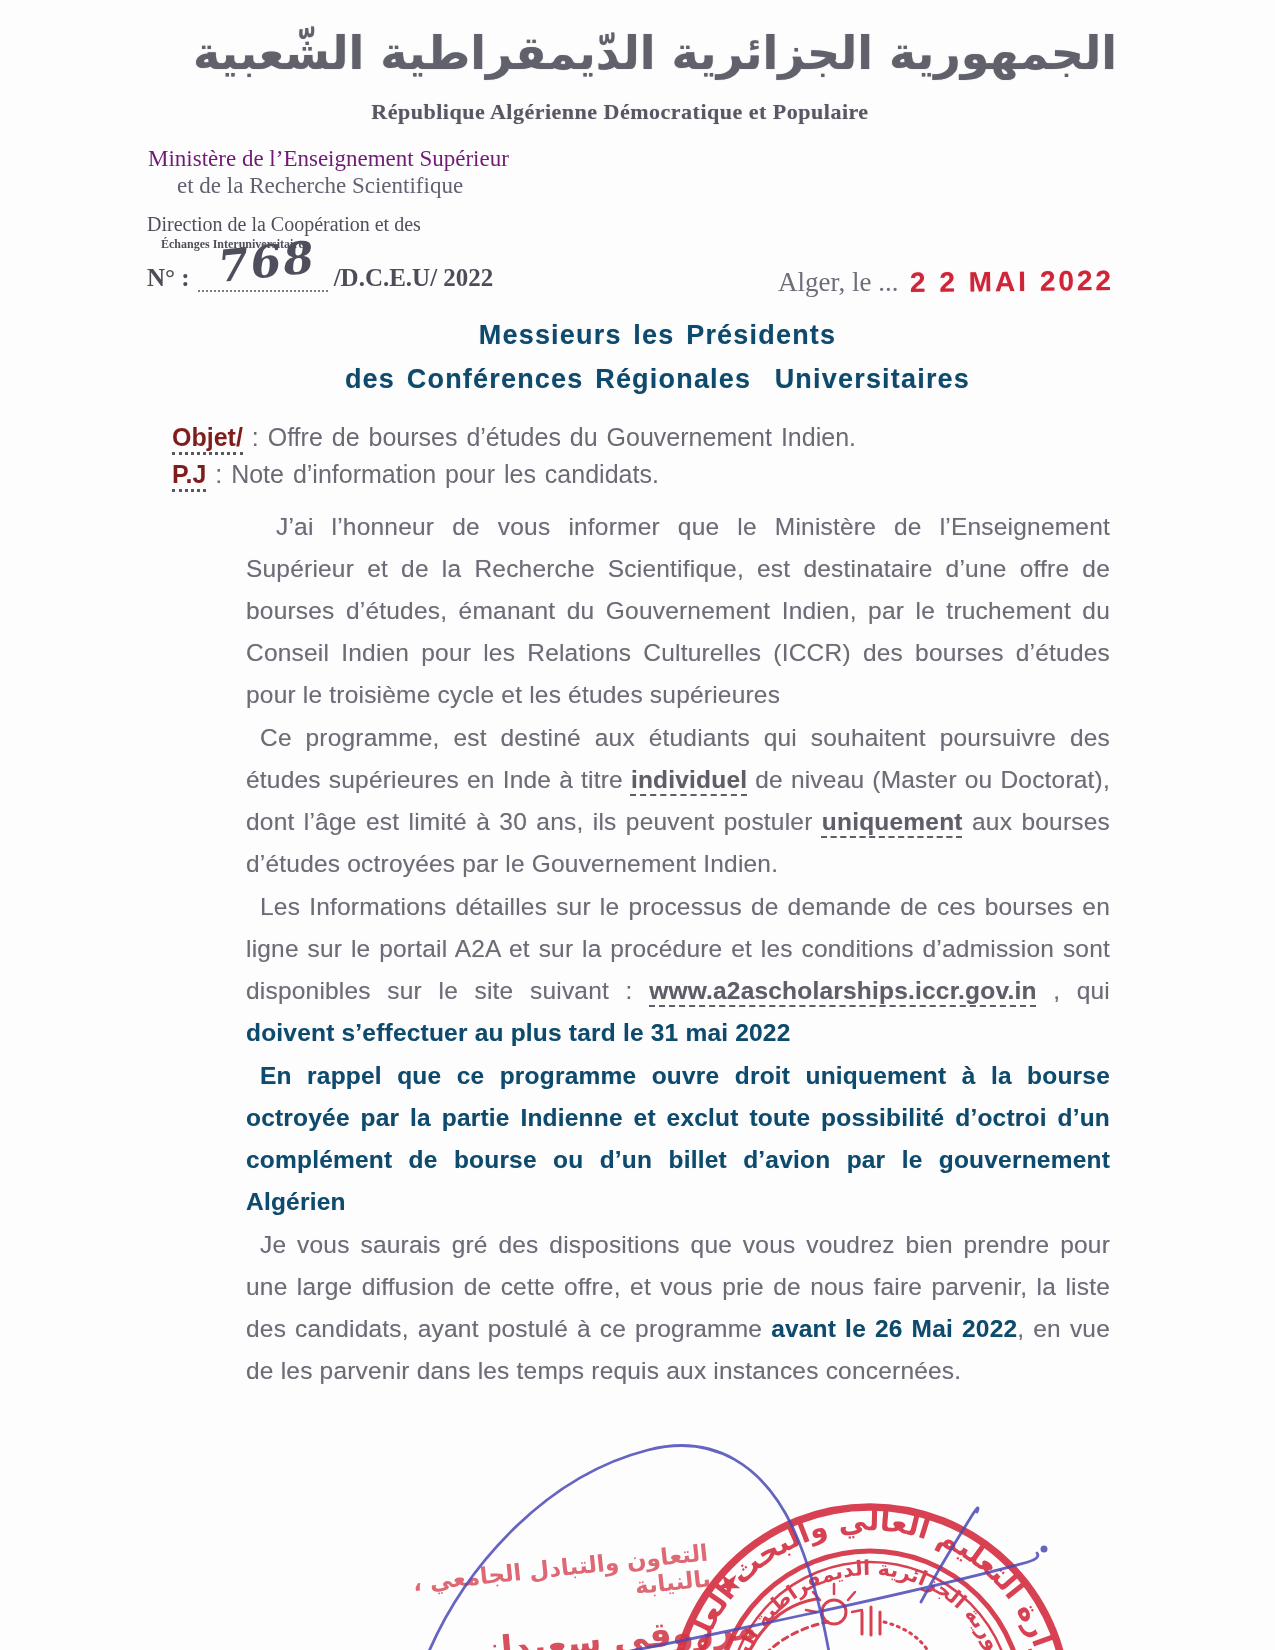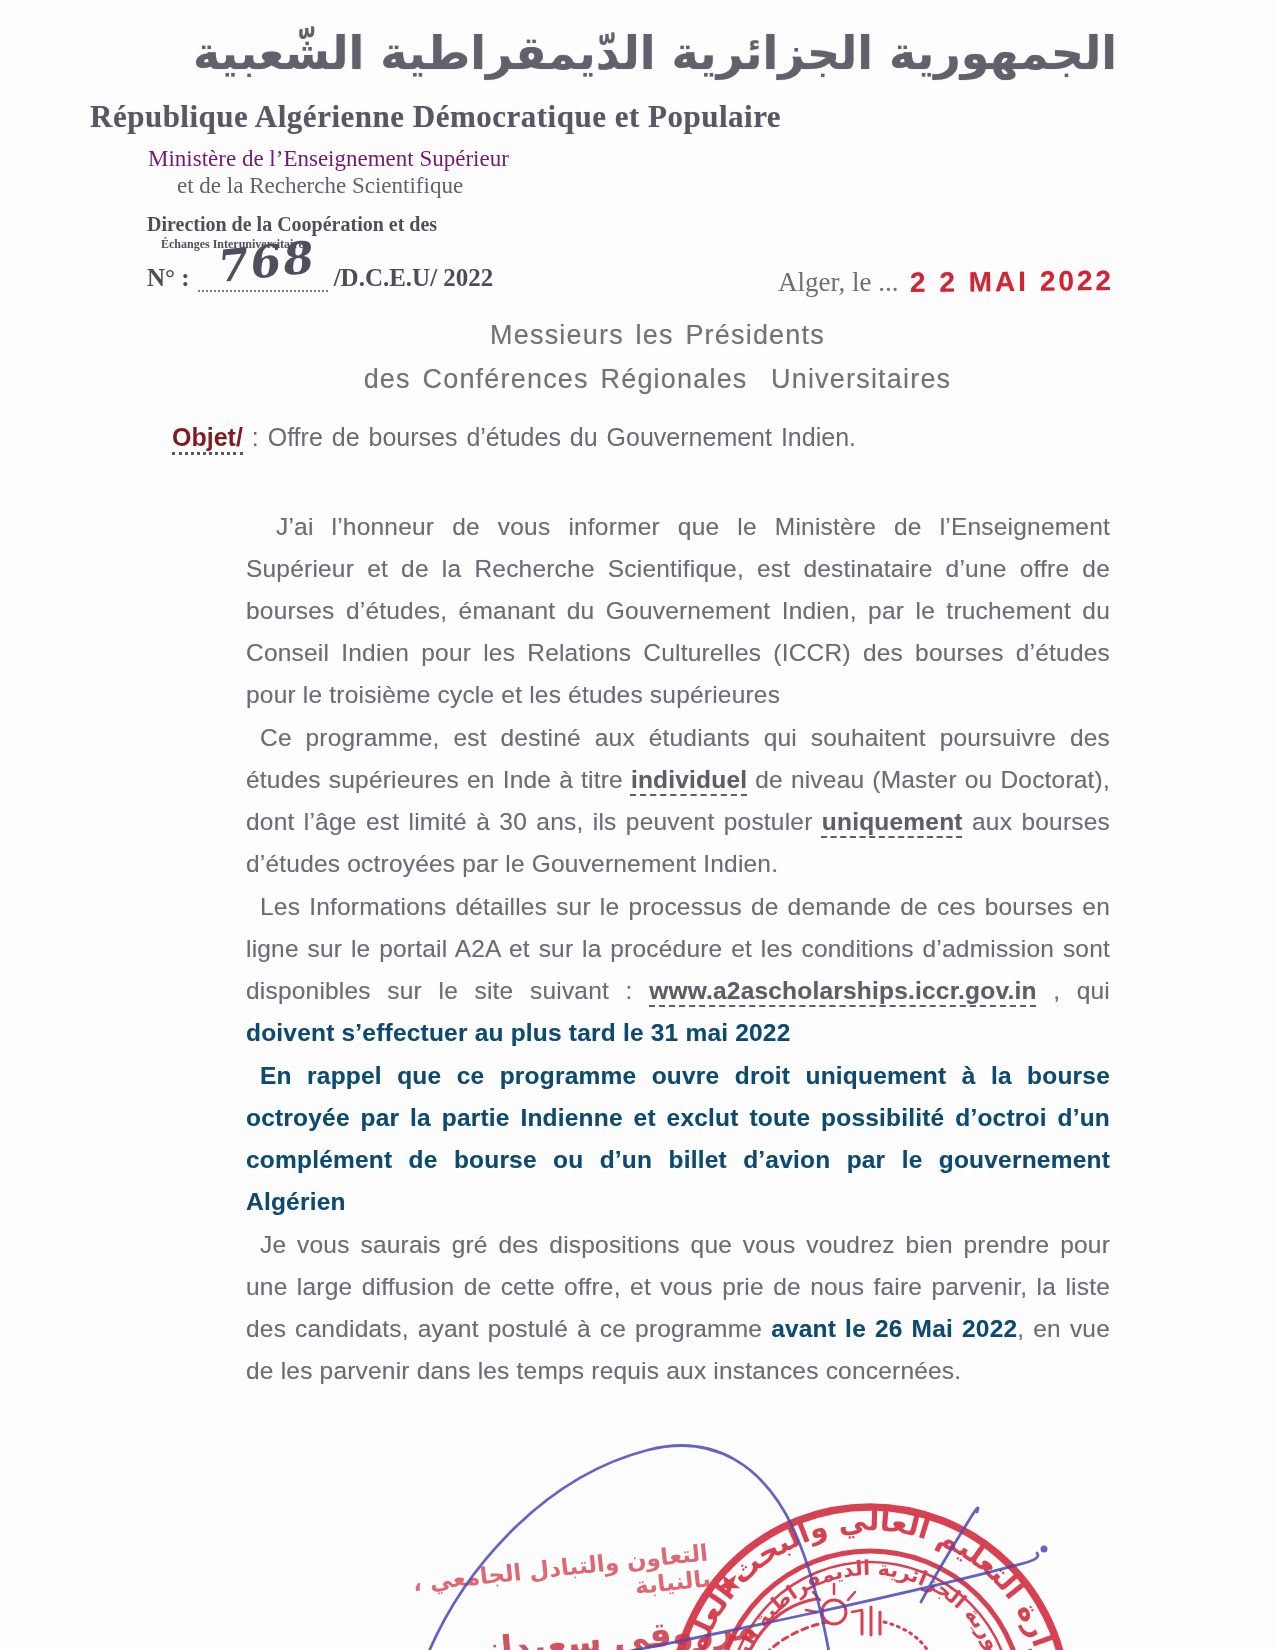--- a/index.html
+++ b/index.html
@@ -15,30 +15,30 @@
   
   .arabic-title{
     position:absolute;top:24px;left:150px;width:1010px;
     text-align:center;direction:rtl;
     font-family:"DejaVu Sans",sans-serif;
     font-weight:bold;font-size:46px;line-height:1.3;
     color:#61616c;letter-spacing:1px;
     text-shadow:0 0 1px rgba(97,97,108,.55);
   }
   .republic-line{
-    position:absolute;top:99px;left:90px;width:1060px;text-align:left;
-    font-family:"Liberation Serif",serif;font-weight:bold;font-size:31px;
+    position:absolute;top:99px;left:90px;width:1060px;text-align:center;
+    font-family:"Liberation Serif",serif;font-weight:bold;font-size:22px;
     color:#585864;letter-spacing:.5px;text-shadow:0 0 1px rgba(88,88,100,.4);
   }
   .ministry-line1{position:absolute;top:146px;left:148px;
     font-family:"Liberation Serif",serif;font-size:23px;color:#701a75;}
   .ministry-line2{position:absolute;top:173px;left:177px;
     font-family:"Liberation Serif",serif;font-size:23px;color:#616170;text-align:right;}
   .direction-line1{position:absolute;top:213px;left:147px;
-    font-family:"Liberation Serif",serif;font-weight:bold;font-size:20px;color:#4f4f5c;}
+    font-family:"Liberation Serif",serif;font-weight:normal;font-size:20px;color:#4f4f5c;}
   .direction-line2{position:absolute;top:237px;left:161px;
     font-family:"Liberation Serif",serif;font-weight:bold;font-size:12px;color:#4f4f5c;}
   .ref-line{
     position:absolute;top:260px;left:147px;
     font-family:"Liberation Serif",serif;font-weight:bold;font-size:25px;color:#4d4d59;
     white-space:nowrap;
   }
   .ref-dots{
     display:inline-block;width:130px;height:30px;margin:0 6px 0 8px;
     border-bottom:2px dotted #7a7a86;position:relative;vertical-align:-6px;
@@ -54,21 +54,21 @@
     font-family:"Liberation Serif",serif;font-size:27px;color:#6e6e7a;
   }
   .date-stamp{
     display:inline-block;margin-left:12px;transform:rotate(-.6deg);
     font-family:"Liberation Sans",sans-serif;font-weight:bold;font-size:28px;
     color:#cf2537;letter-spacing:3px;text-shadow:0 0 1px rgba(207,37,55,.4);
   }
   
   .recipient-line1,.recipient-line2{
     position:absolute;left:0;width:1275px;box-sizing:border-box;padding-left:40px;
-    text-align:center;font-weight:normal;color:#737373;
+    text-align:center;font-weight:bold;color:#0c4a6e;
     font-size:27px;letter-spacing:1.2px;word-spacing:3px;
     text-shadow:0 0 1px rgba(112,112,123,.45);
     white-space:pre;
   }
   .recipient-line1{top:320px;}
   .recipient-line2{top:364px;}
   
   .objet-line,.pj-line{
     position:absolute;left:172px;font-size:25px;color:#6a6a75;word-spacing:2px;
   }
@@ -133,20 +133,23 @@
 
   <div class="place-date">
     <span>Alger, le ...</span><span class="date-stamp">2 2 MAI 2022</span>
   </div>
 
   <div class="recipient-line1">Messieurs les Présidents</div>
   <div class="recipient-line2">des Conférences Régionales  Universitaires</div>
 
   <div class="objet-line">
     <span class="hdr-label">Objet/</span><span> : Offre de bourses d’études du Gouvernement Indien.</span>
+  </div>
+  <div class="pj-line">
+    <span class="hdr-label">P.J</span><span> :  Note d’information pour les candidats.</span>
   </div>
 
   <div class="letter-body">
       <p class="first"><span>J’ai l’honneur de vous informer que le Ministère de l’Enseignement Supérieur et de la Recherche Scientifique, est destinataire d’une offre de bourses d’études, émanant du Gouvernement Indien, par le truchement du Conseil Indien pour les Relations Culturelles (ICCR)  des bourses d’études pour le troisième cycle et les études supérieures</span></p>
       <p><span>Ce programme, est destiné aux étudiants qui souhaitent poursuivre des études supérieures en Inde à titre </span><span class="bu">individuel</span><span> de niveau (Master ou Doctorat), dont l’âge est limité à 30 ans,  ils peuvent  postuler </span><span class="bu">uniquement</span><span> aux bourses d’études octroyées par le Gouvernement Indien.</span></p>
       <p><span>Les Informations détailles sur le processus de demande de ces bourses en ligne sur le portail A2A et sur la procédure et les conditions d’admission sont disponibles  sur  le  site suivant  :  </span><span class="bu">www.a2ascholarships.iccr.gov.in</span><span>  ,  qui </span><span class="b">doivent s’effectuer au plus tard  le 31 mai 2022</span></p>
       <p><span class="b">En rappel que ce programme ouvre droit uniquement à la bourse octroyée par la partie Indienne et exclut toute possibilité d’octroi d’un complément de bourse ou d’un billet d’avion par le gouvernement Algérien</span></p>
       <p><span>Je vous saurais gré des dispositions que vous voudrez bien prendre pour une large diffusion de cette offre, et vous prie de nous faire parvenir, la liste des candidats, ayant postulé à ce programme </span><span class="b">avant le 26 Mai 2022</span><span>, en vue de les parvenir dans les temps requis aux instances concernées.</span></p>
     </div>
 

